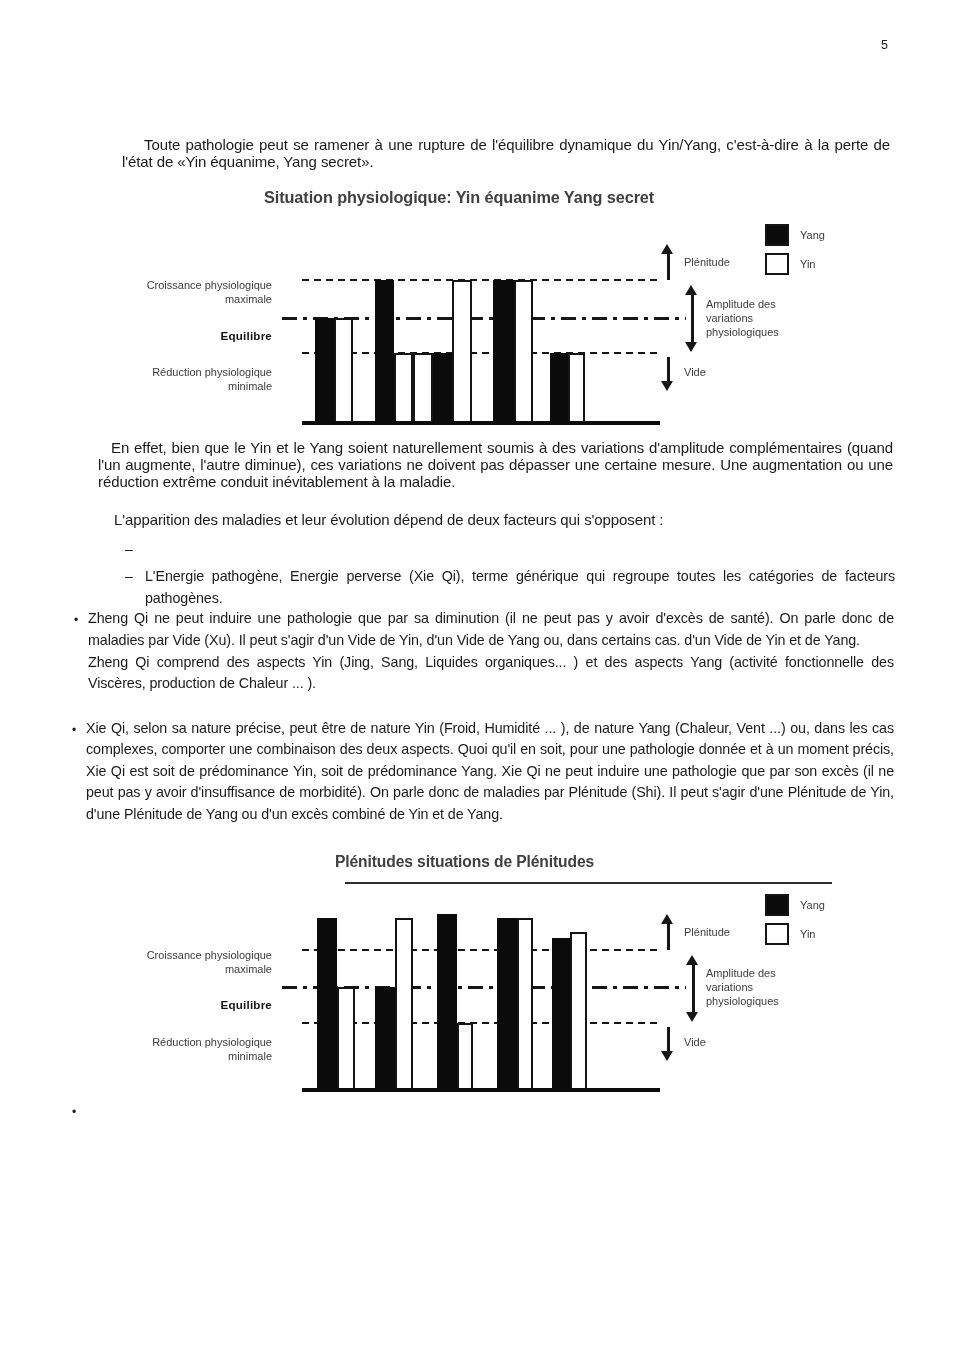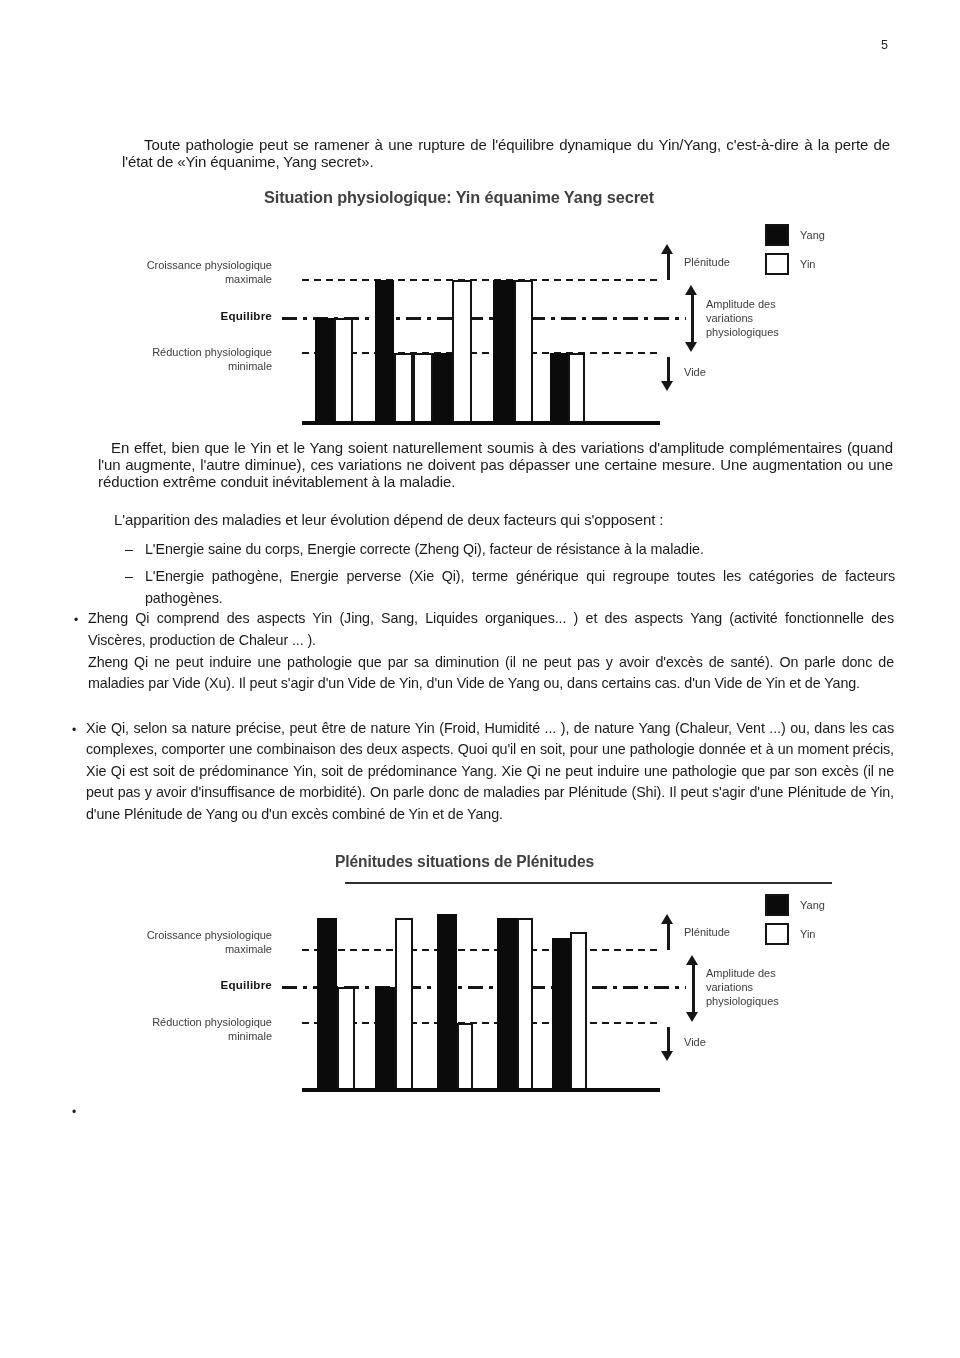--- a/index.html
+++ b/index.html
@@ -31,21 +31,21 @@
   .hdash{height:2px;background:repeating-linear-gradient(90deg,#161616 0 7px,transparent 7px 12px);}
   .hdashdot{height:3px;background:repeating-linear-gradient(90deg,#161616 0 15px,transparent 15px 21px,#161616 21px 25px,transparent 25px 31px);}
   .baseline{height:4px;background:#0b0b0b;}
   .bar{box-sizing:border-box;}
   .bar.yang{background:#0b0b0b;}
   .bar.yin{background:#ffffff;border:2px solid #141414;}
   .vline{width:3px;background:#161616;}
   .tri-up{width:0;height:0;border-left:6px solid transparent;border-right:6px solid transparent;border-bottom:10px solid #161616;}
   .tri-down{width:0;height:0;border-left:6px solid transparent;border-right:6px solid transparent;border-top:10px solid #161616;}
   .chart-label{font-size:11px;line-height:14.2px;color:#3c3c3c;white-space:pre-line;}
-  .axis-right{text-align:right;}
+  .axis-right{text-align:right;margin-top:20px;}
   .equilabel{font-weight:bold;color:#141414;font-size:11.6px;letter-spacing:0.2px;}
   .legend-box{width:24px;height:22px;box-sizing:border-box;border:2px solid #141414;}
 </style>
 </head>
 <body>
 
 <div class="page">
 
   <div class="pagenum">5</div>
 
@@ -92,31 +92,30 @@
       <div class="legend-box" style="left: 765px; top: 253px; background: rgb(255, 255, 255);"></div>
       <div class="chart-label" style="left: 800px; top: 257px;">Yin</div>
     </div>
 
   <p class="txt appar">L'apparition des maladies et leur évolution dépend de deux facteurs qui s'opposent :</p>
 
   <p class="txt effet">En effet, bien que le Yin et le Yang soient naturellement soumis à des variations d'amplitude complémentaires (quand l'un augmente, l'autre diminue), ces variations ne doivent pas dépasser une certaine mesure. Une augmentation ou une réduction extrême conduit inévitablement à la maladie.</p>
 
   <div class="dash-item d1">
     <span class="marker">–</span>
-    <span>L'Energie saine du corps, Energie correcte (Zheng Qi), facteur de résistance à la maladie.</span>
   </div>
   <div class="dash-item d2">
     <span class="marker">–</span>
     <span>L'Energie pathogène, Energie perverse (Xie Qi), terme générique qui regroupe toutes les catégories de facteurs pathogènes.</span>
   </div>
 
   <div class="bullet b1">
     <span class="marker">•</span>
+    <span class="part">Zheng Qi ne peut induire une pathologie que par sa diminution (il ne peut pas y avoir d'excès de santé). On parle donc de maladies par Vide (Xu). Il peut s'agir d'un Vide de Yin, d'un Vide de Yang ou, dans certains cas. d'un Vide de Yin et de Yang.</span>
     <span class="part">Zheng Qi comprend des aspects Yin (Jing, Sang, Liquides organiques... ) et des aspects Yang (activité fonctionnelle des Viscères, production de Chaleur ... ).</span>
-    <span class="part">Zheng Qi ne peut induire une pathologie que par sa diminution (il ne peut pas y avoir d'excès de santé). On parle donc de maladies par Vide (Xu). Il peut s'agir d'un Vide de Yin, d'un Vide de Yang ou, dans certains cas. d'un Vide de Yin et de Yang.</span>
   </div>
 
   <div class="bullet b2">
     <span class="marker">•</span>
     <span>Xie Qi, selon sa nature précise, peut être de nature Yin (Froid, Humidité ... ), de nature Yang (Chaleur, Vent ...) ou, dans les cas complexes, comporter une combinaison des deux aspects. Quoi qu'il en soit, pour une pathologie donnée et à un moment précis, Xie Qi est soit de prédominance Yin, soit de prédominance Yang. Xie Qi ne peut induire une pathologie que par son excès (il ne peut pas y avoir d'insuffisance de morbidité). On parle donc de maladies par Plénitude (Shi). Il peut s'agir d'une Plénitude de Yin, d'une Plénitude de Yang ou d'un excès combiné de Yin et de Yang.</span>
   </div>
 
   <div class="figtitle ft2">Plénitudes situations de Plénitudes</div>
   <div class="rule"></div>
 

